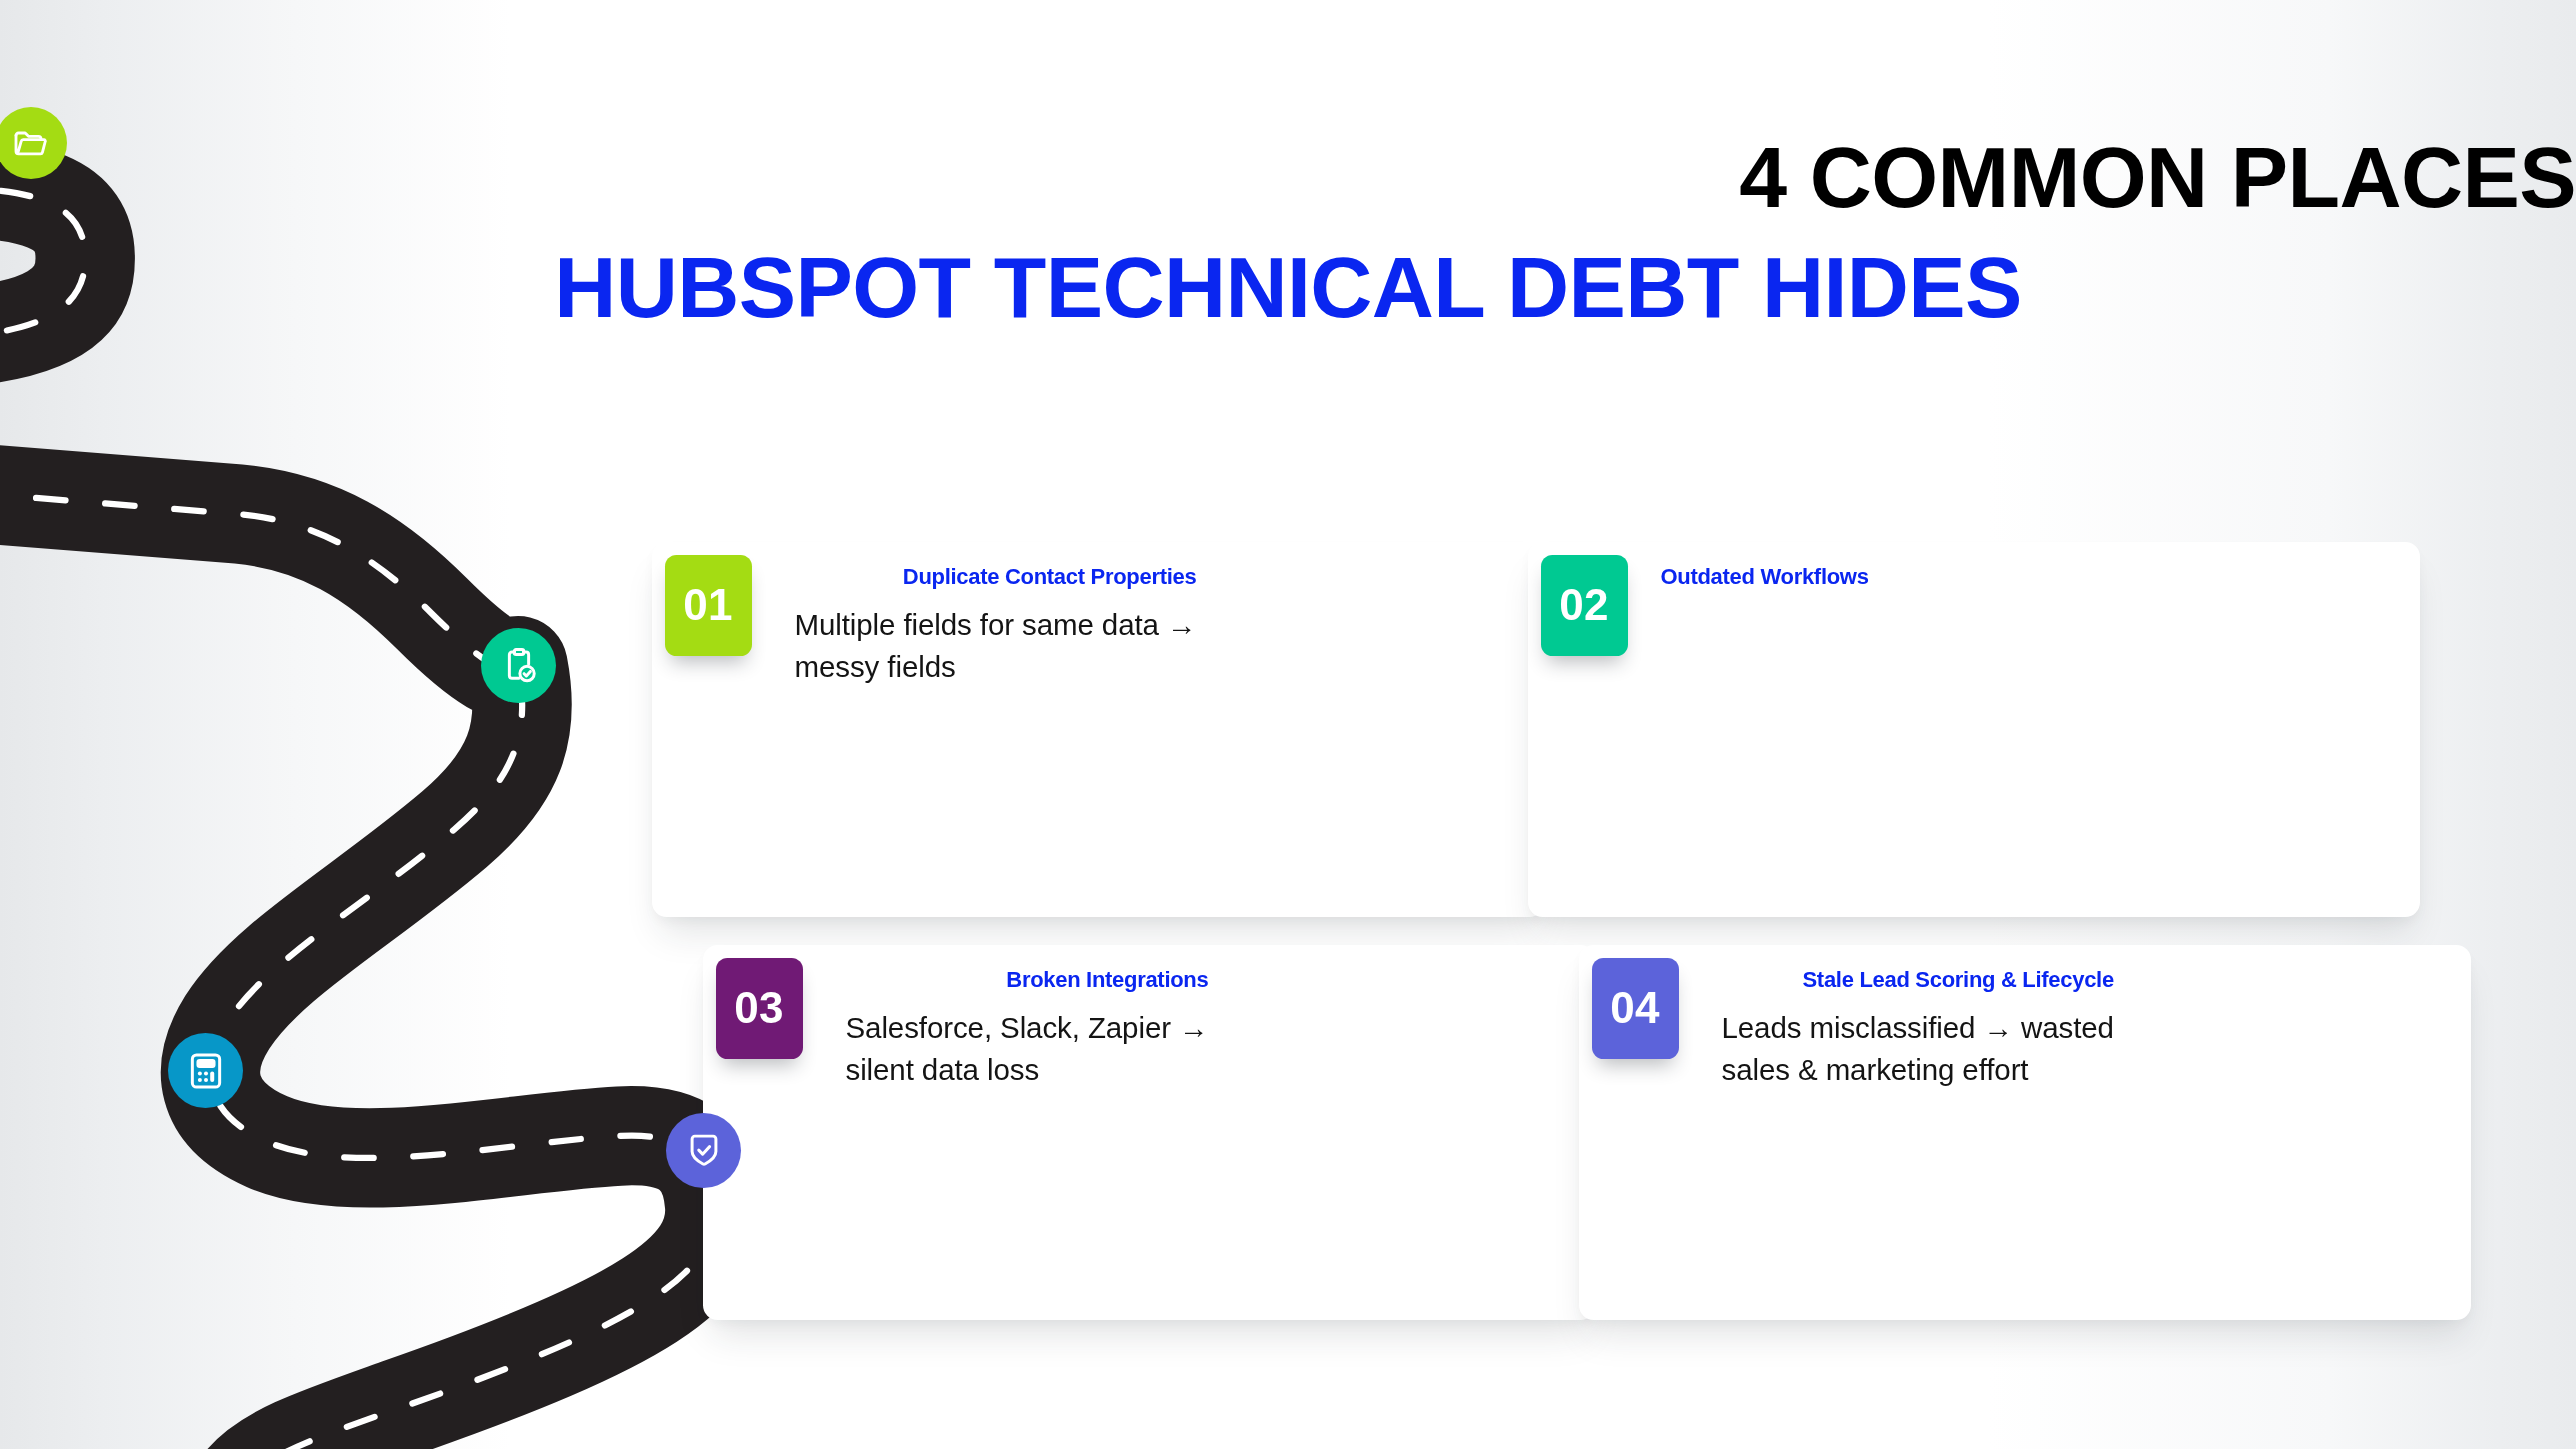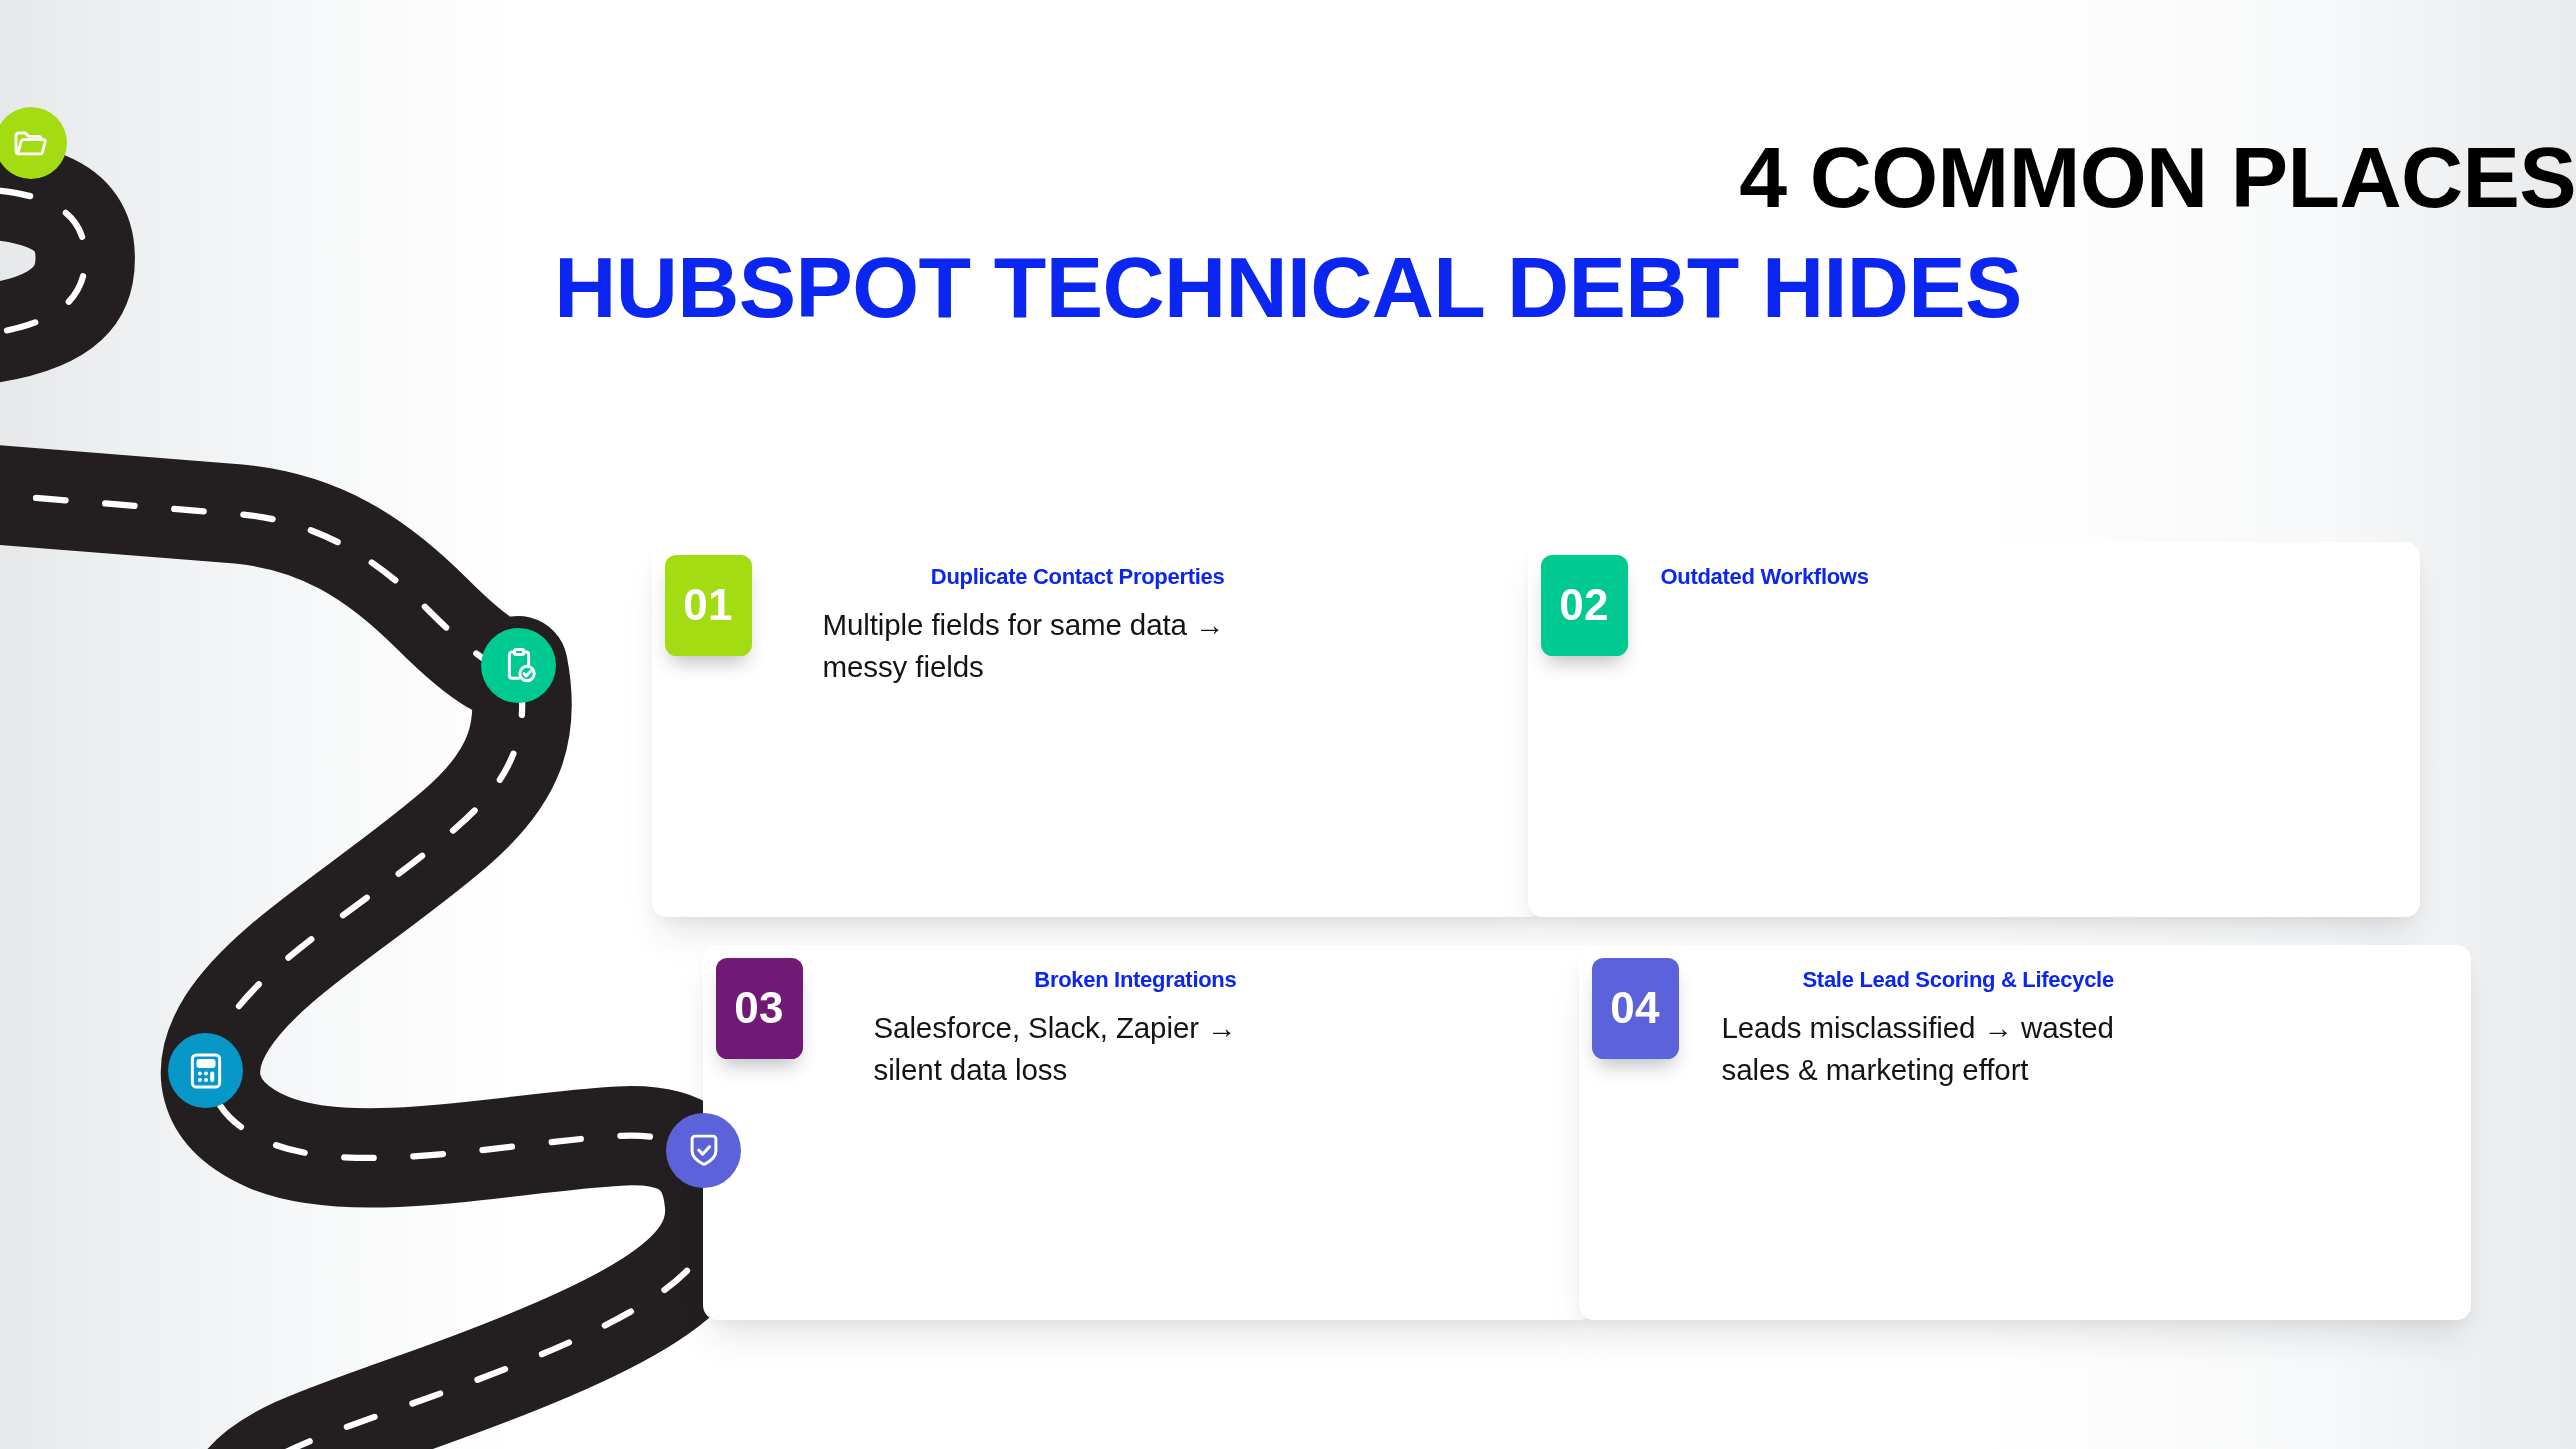--- a/index.html
+++ b/index.html
@@ -85,21 +85,21 @@
     width:892px;
     height:375px;
     background:#ffffff;
     border-radius:14.8px;
     box-shadow:0 24px 36px -10.2px rgba(30,36,48,0.13),
                0 5.7px 14.8px -5.7px rgba(30,36,48,0.07);
     display:flex;
     align-items:flex-start;
     padding:0;
   }
-  .card.col-left  { left:0px;gap:28px; }
+  .card.col-left  { left:0px; }
   .card.col-right { left:876px; }
 
   .badge {
     flex:0 0 auto;
     width:87px;
     height:101px;
     border-radius:11.4px;
     display:flex;
     align-items:center;
     justify-content:center;

